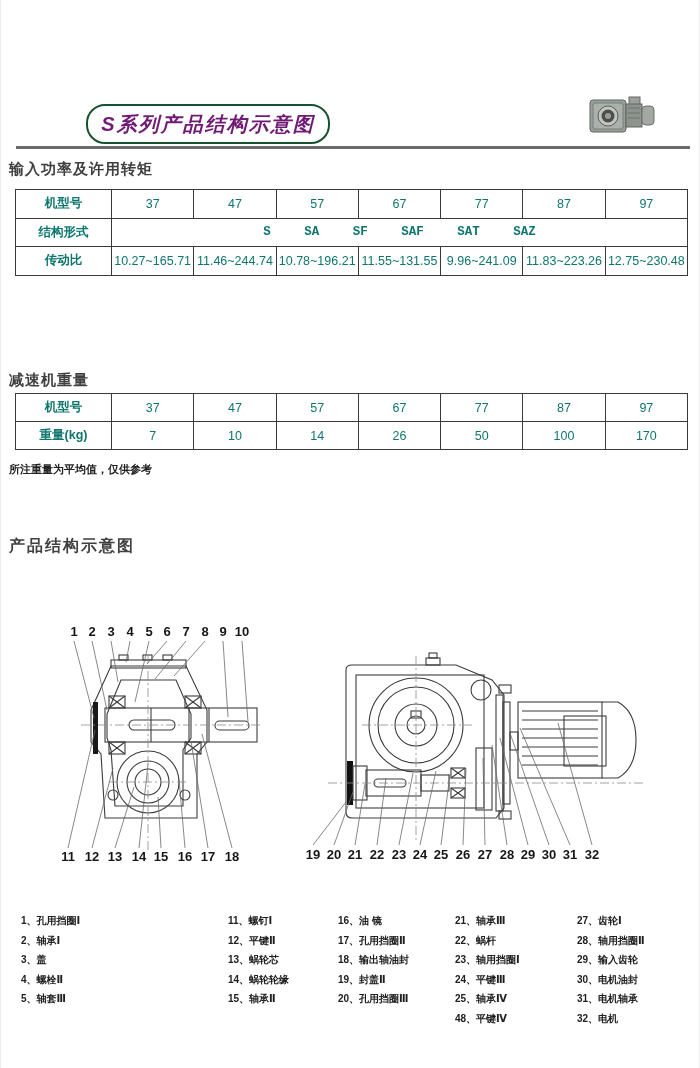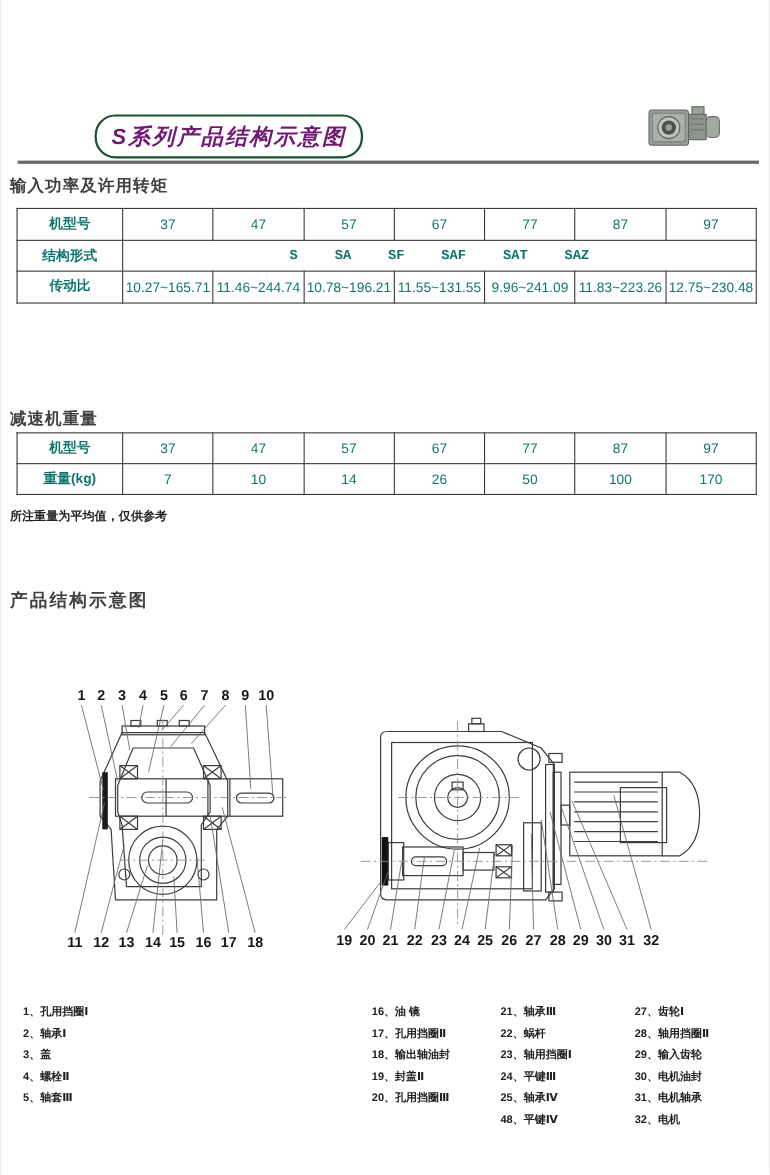--- a/index.html
+++ b/index.html
@@ -321,20 +321,27 @@
     </g>
   </svg>
 
   <div class="pcol" id="pcol-0">
     <div>1、孔用挡圈Ⅰ</div>
     <div>2、轴承Ⅰ</div>
     <div>3、盖</div>
     <div>4、螺栓Ⅱ</div>
     <div>5、轴套Ⅲ</div>
   </div>
+  <div class="pcol" id="pcol-2">
+    <div>11、螺钉Ⅰ</div>
+    <div>12、平键Ⅱ</div>
+    <div>13、蜗轮芯</div>
+    <div>14、蜗轮轮缘</div>
+    <div>15、轴承Ⅱ</div>
+  </div>
   <div class="pcol" id="pcol-3">
     <div>16、油 镜</div>
     <div>17、孔用挡圈Ⅱ</div>
     <div>18、输出轴油封</div>
     <div>19、封盖Ⅱ</div>
     <div>20、孔用挡圈Ⅲ</div>
   </div>
   <div class="pcol" id="pcol-4">
     <div>21、轴承Ⅲ</div>
     <div>22、蜗杆</div>

